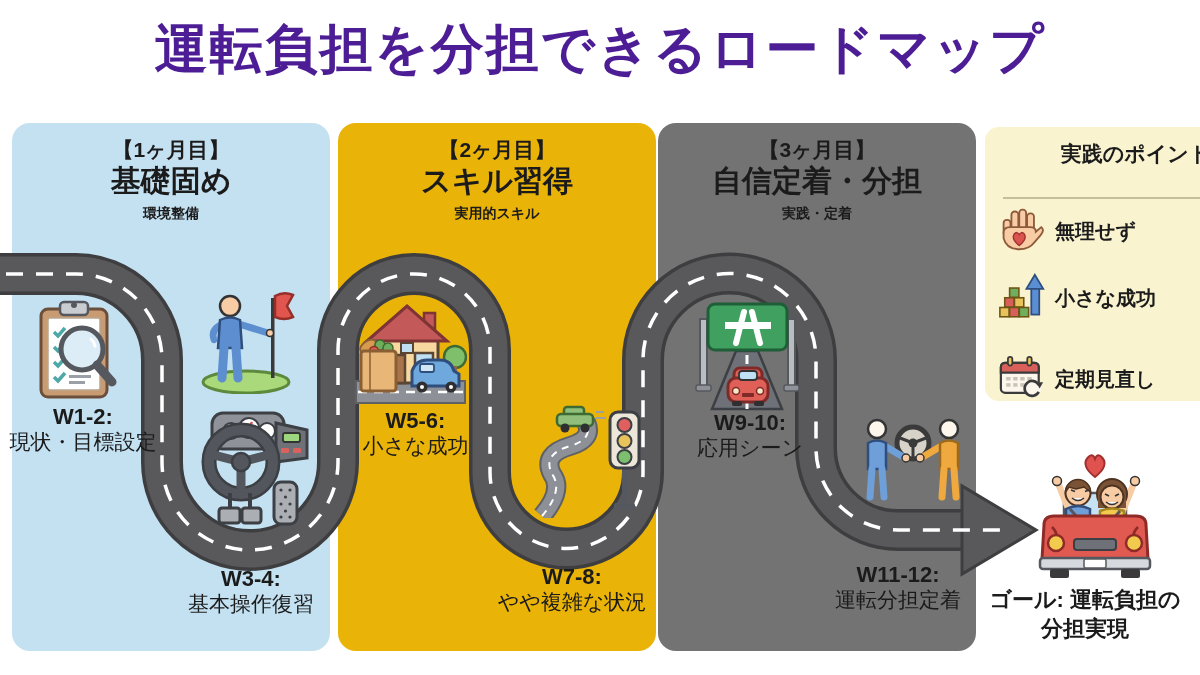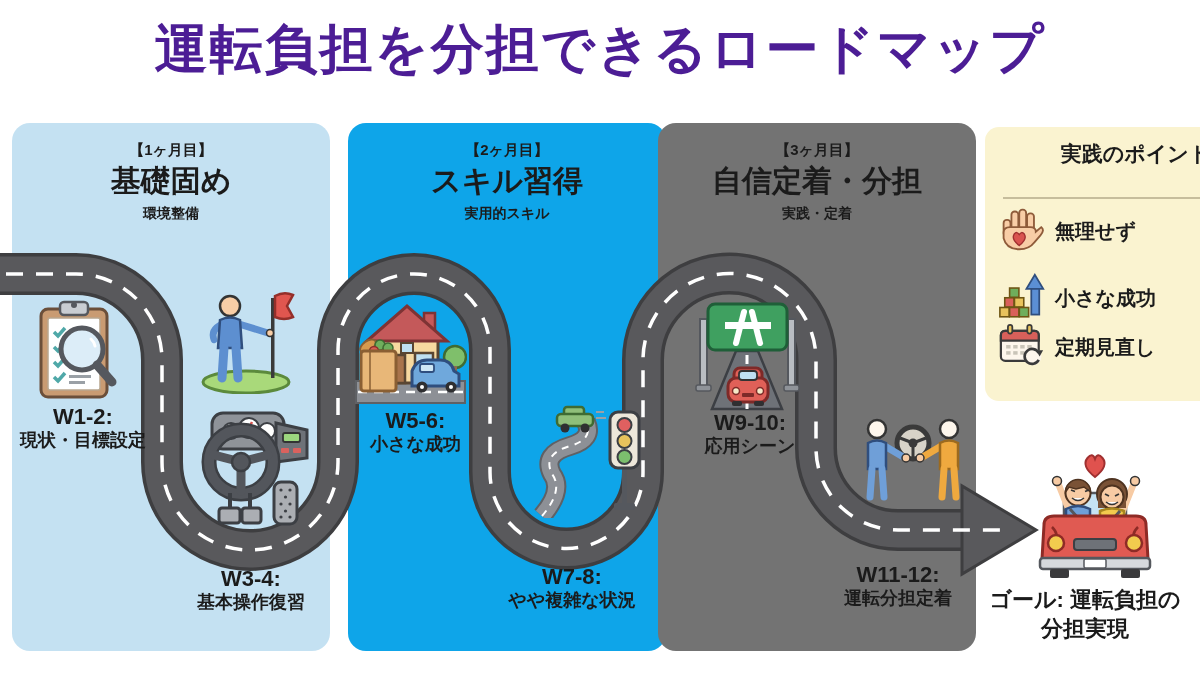--- a/index.html
+++ b/index.html
@@ -2,37 +2,37 @@
 <html><head>
 <meta charset="utf-8">
 <style>
   html,body{margin:0;padding:0;background:#fff;}
   .stage{position:relative;width:1200px;height:675px;background:#ffffff;overflow:hidden;
          font-family:"Liberation Sans","DejaVu Sans",sans-serif;color:#1b1b1b;}
   .title{position:absolute;left:0;top:14px;width:100%;text-align:center;
          font-size:53px;font-weight:900;letter-spacing:2px;color:#4c1d95;}
   .panel{position:absolute;top:123px;width:318px;height:528px;border-radius:18px;}
   .panel.p1{left:12px;background:#c4e1f2;}
-  .panel.p2{left:348px;background:#0ea5e9;}
+  .panel.p2{left:338px;background:#eab308;}
   .panel.p3{left:658px;background:#737373;}
   .phase-head{padding-top:14px;text-align:center;}
-  .phase-month{font-size:15px;font-weight:800;line-height:25px;}
+  .phase-month{font-size:21px;font-weight:800;line-height:25px;}
   .phase-name{font-size:30px;font-weight:900;line-height:38px;}
   .phase-sub{font-size:14px;font-weight:700;line-height:26px;}
   .tips{position:absolute;left:985px;top:127px;width:221px;height:274px;border-radius:14px;
         background:#faf3d0;padding-left:40px;}
   .tips-title{padding-top:13px;text-align:center;font-size:21px;font-weight:900;}
   .tips-divider{position:absolute;left:18px;right:18px;top:70px;height:2px;background:#c6bd9c;}
   .tip-row{position:absolute;left:14px;display:flex;align-items:center;gap:10px;}
   .tip-row .tip-label{font-size:20px;font-weight:800;white-space:nowrap;}
   .roadsvg{position:absolute;left:0;top:0;z-index:2;pointer-events:none;}
   .icon{position:absolute;z-index:3;}
   .mstone{position:absolute;z-index:3;text-align:center;line-height:1.18;}
   .mstone .wk{font-size:22px;font-weight:900;}
-  .mstone .lb{font-size:18px;font-weight:700;white-space:nowrap;}
+  .mstone .lb{font-size:21px;font-weight:400;white-space:nowrap;}
   .goal-text{position:absolute;z-index:3;text-align:center;font-size:22px;font-weight:900;line-height:1.3;}
 </style>
 </head>
 <body>
 
 <div class="stage">
 
   <div class="title">運転負担を分担できるロードマップ</div>
 
   <div class="panel p1">
@@ -87,21 +87,21 @@
             <rect x="23" y="39" width="10.5" height="10.5" fill="#6fae5c"></rect>
           </g>
           <g fill="#5b8fd4" stroke="#2f4e7e" stroke-width="2">
             <rect x="36.5" y="15" width="9" height="32"></rect>
             <polygon points="31,18 50,18 40.5,2"></polygon>
           </g>
         </svg>
       </span>
       <span class="tip-label">小さな成功</span>
     </div>
-    <div class="tip-row" style="top:196px;">
+    <div class="tip-row" style="top:228px;">
       <span>
         <svg width="46" height="44" viewBox="0 0 52 50">
           <rect x="2" y="9" width="43" height="34" rx="5" fill="#fdf6ec" stroke="#3a3a3a" stroke-width="2.5"></rect>
           <path d="M2 14 Q2 9 7 9 H40 Q45 9 45 14 V20 H2 Z" fill="#d9605a" stroke="#3a3a3a" stroke-width="2.5"></path>
           <rect x="10" y="2" width="5" height="10" rx="2.5" fill="#e8c35c" stroke="#3a3a3a" stroke-width="2"></rect>
           <rect x="32" y="2" width="5" height="10" rx="2.5" fill="#e8c35c" stroke="#3a3a3a" stroke-width="2"></rect>
           <g fill="#c9c4b8">
             <rect x="8" y="25" width="5" height="4"></rect>
               <rect x="16" y="25" width="5" height="4"></rect>
               <rect x="24" y="25" width="5" height="4"></rect>

